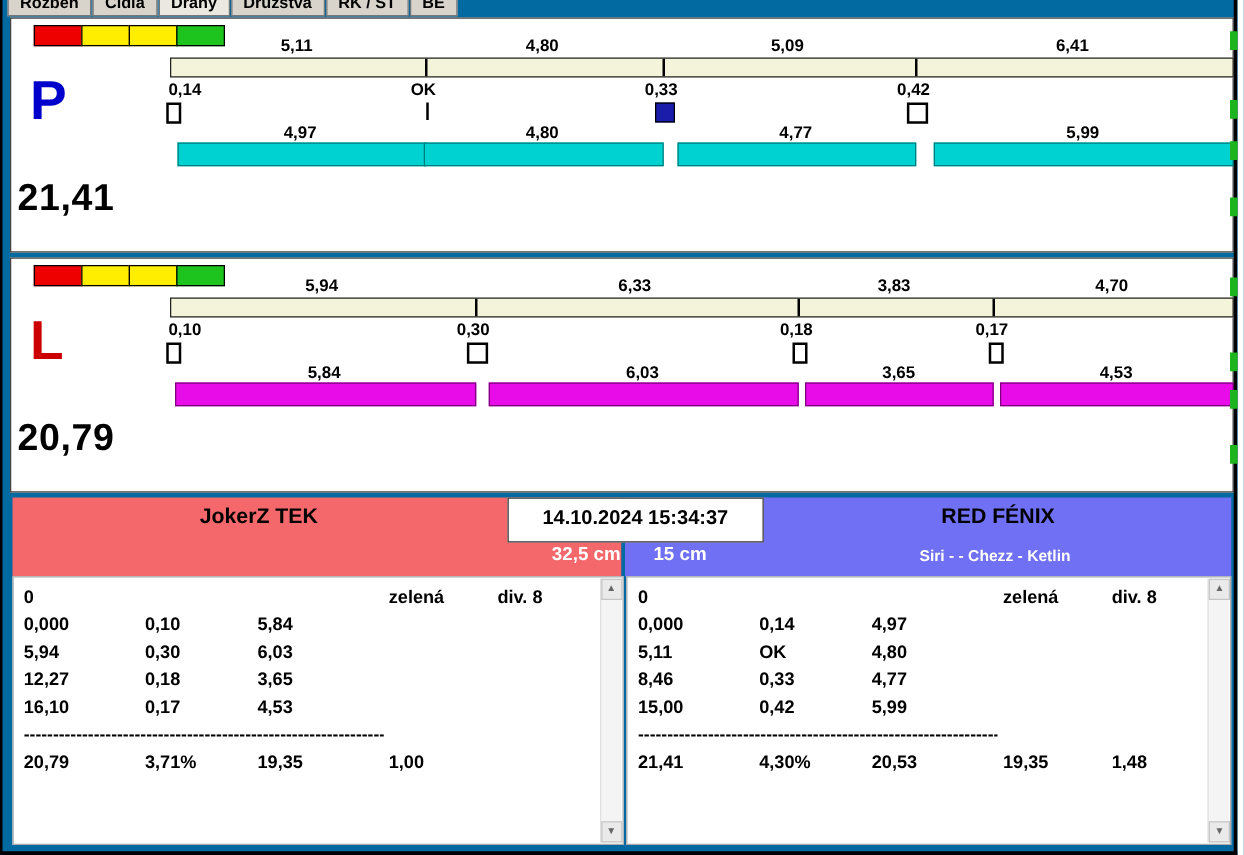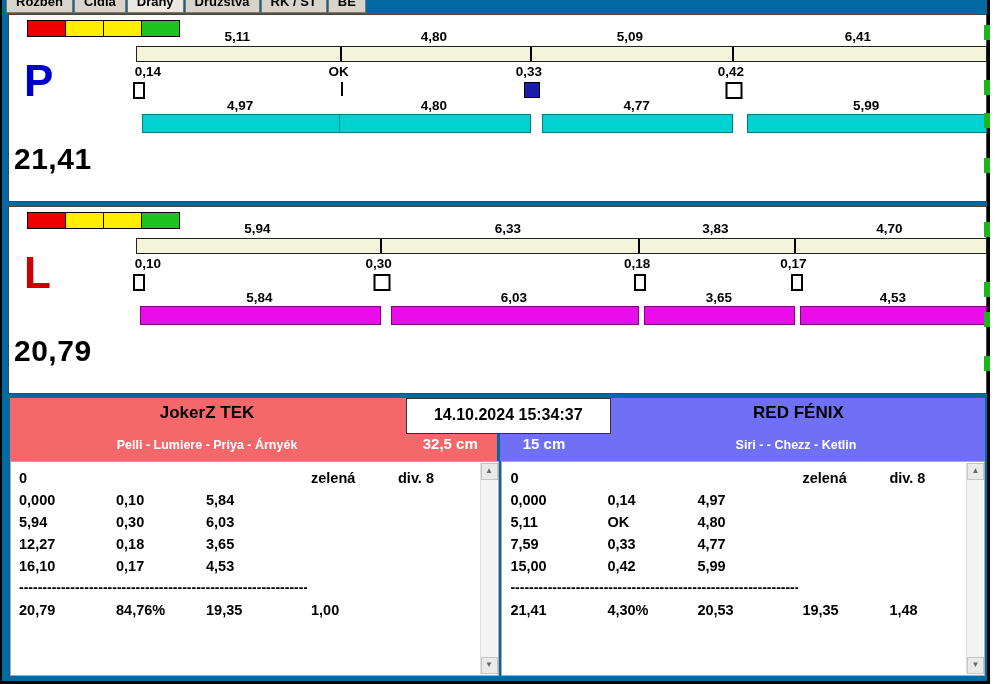--- a/index.html
+++ b/index.html
@@ -41,21 +41,21 @@
   .half-head{position:absolute;top:0;height:63px;}
   .half-head.hleft{left:0;width:49.9%;}
   .half-head.hright{left:50.3%;right:0;}
   .team-title{position:absolute;top:5px;font-size:17px;font-weight:bold;color:#000;text-align:center;white-space:nowrap;}
   .hleft .team-title{left:0;width:81%;}
   .hright .team-title{right:0;width:77%;padding-left:36px;}
   .dogs{position:absolute;top:40px;font-size:12.5px;font-weight:bold;color:#fff;text-align:center;white-space:nowrap;}
   .hleft .dogs{left:1%;width:79%;}
   .hright .dogs{right:1%;width:76%;}
   .jump{position:absolute;top:37px;font-size:15px;font-weight:bold;color:#fff;text-align:center;}
-  .hleft .jump{left:81%;width:19%;}
+  .hleft .jump{left:81%;width:19%;text-align:right;}
   .hright .jump{left:2%;width:14%;}
   .datetime{position:absolute;left:40.6%;top:0;width:20.8%;height:34px;background:#fff;border:1px solid #333;font-size:16px;font-weight:bold;text-align:center;line-height:32px;z-index:3;}
   .tables{position:absolute;left:0;top:63px;right:0;bottom:2px;}
   .tpanel{position:absolute;top:0;bottom:0;background:#fff;border:1px solid #aaa;}
   .tpanel.tleft{left:0;width:49.9%;}
   .tpanel.tright{left:50.4%;right:0;}
   .tbody{padding:5px 0 0 8px;}
   .trow{display:flex;height:22px;line-height:22px;font-size:14.5px;font-weight:bold;color:#000;}
   .tsum{height:26px;line-height:26px;}
   .tcell{flex:0 0 auto;white-space:nowrap;}
@@ -189,21 +189,20 @@
           <div class="clean-bar" style="left: 78.2588%; width: 21.7893%; background: rgb(232, 12, 232); border-color: rgb(125, 0, 125);"></div>
         </div>
     </div>
     <div class="lane-total">20,79</div>
   </section>
 
   <div class="bottom">
     <div class="header-band">
       <div class="half-head hleft" id="head-left" style="background: rgb(244, 104, 108);">
         <div class="team-title">JokerZ TEK</div>
-        <div class="dogs">Pelli - Lumiere - Priya - Árnyék</div>
         <div class="jump">32,5 cm</div>
       </div>
       <div class="half-head hright" id="head-right" style="background: rgb(111, 112, 244);">
         <div class="team-title">RED FÉNIX</div>
         <div class="dogs">Siri -  - Chezz - Ketlin</div>
         <div class="jump">15 cm</div>
       </div>
       <div class="datetime">14.10.2024 15:34:37</div>
     </div>
     <div class="tables">
@@ -240,21 +239,21 @@
             <div class="trow">
               <span class="tcell">16,10</span>
               <span class="tcell">0,17</span>
               <span class="tcell">4,53</span>
               <span class="tcell"></span>
               <span class="tcell"></span>
             </div>
             <div class="tsep">--------------------------------------------------------------------------------</div>
             <div class="trow tsum">
               <span class="tcell">20,79</span>
-              <span class="tcell">84,76%</span>
+              <span class="tcell">3,71%</span>
               <span class="tcell">19,35</span>
               <span class="tcell">1,00</span>
             </div>
           </div>
         <div class="scrollbar">
           <div class="sb-btn sb-up">
               <span>▲</span>
             </div>
           <div class="sb-btn sb-down">
               <span>▼</span>
@@ -278,21 +277,21 @@
               <span class="tcell"></span>
             </div>
             <div class="trow">
               <span class="tcell">5,11</span>
               <span class="tcell">OK</span>
               <span class="tcell">4,80</span>
               <span class="tcell"></span>
               <span class="tcell"></span>
             </div>
             <div class="trow">
-              <span class="tcell">7,59</span>
+              <span class="tcell">8,46</span>
               <span class="tcell">0,33</span>
               <span class="tcell">4,77</span>
               <span class="tcell"></span>
               <span class="tcell"></span>
             </div>
             <div class="trow">
               <span class="tcell">15,00</span>
               <span class="tcell">0,42</span>
               <span class="tcell">5,99</span>
               <span class="tcell"></span>

